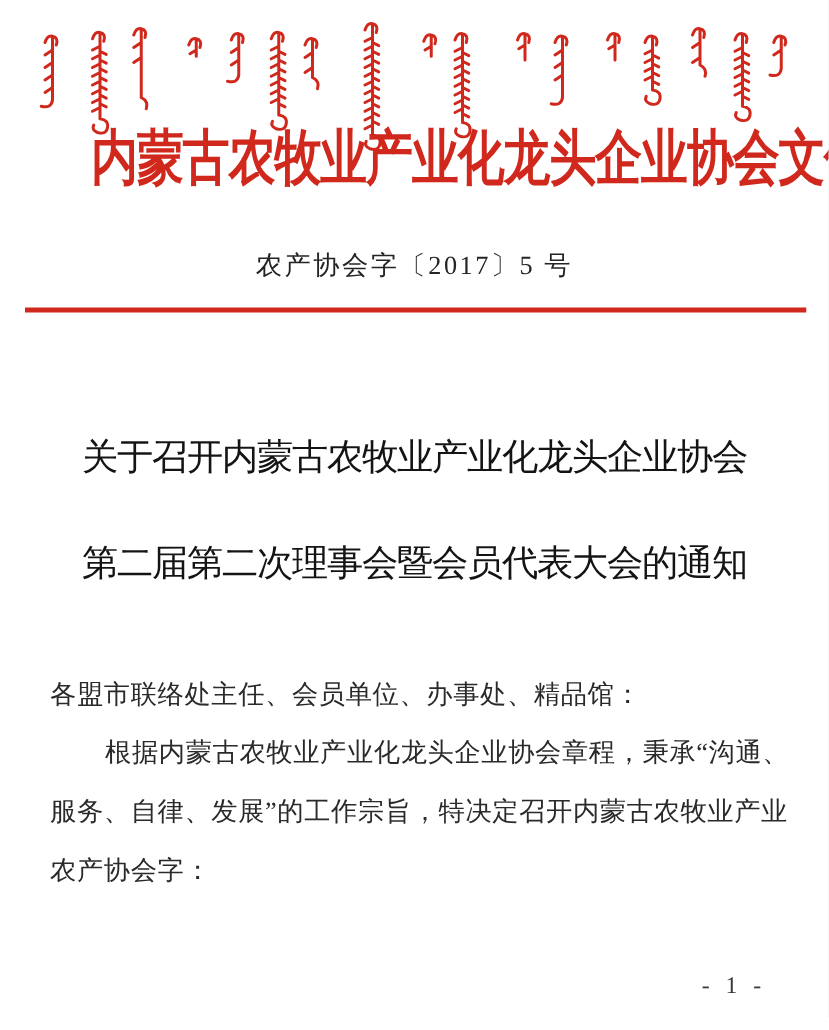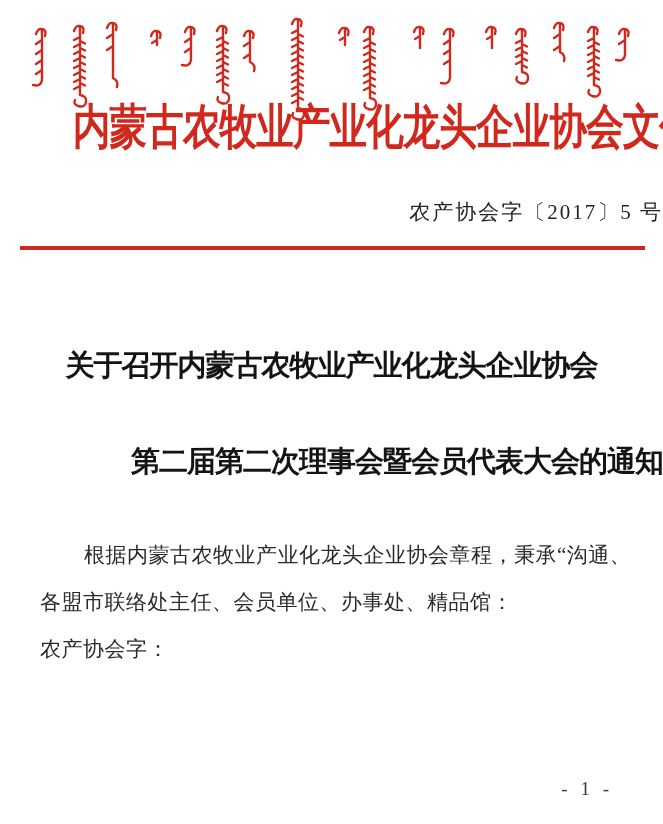--- a/index.html
+++ b/index.html
@@ -20,36 +20,36 @@
     text-align:center;
     font-size:48px;font-weight:bold;line-height:66px;
     color:var(--red);
     white-space:nowrap;
     transform:scaleX(0.78);
     transform-origin:50% 50%;
     letter-spacing:-1px;
   }
   .doc-number{
     position:absolute;top:197px;left:0;width:663px;
-    text-align:right;
+    text-align:center;
     font-size:21px;line-height:30px;color:#242424;
     letter-spacing:2px;
   }
   .red-rule{
     position:absolute;top:246px;left:20px;width:625px;height:4px;
     background:var(--red);
   }
   .notice-title{
     position:absolute;left:0;width:663px;
     text-align:center;
-    font-size:29px;font-weight:bold;color:#141414;
+    font-size:29px;font-weight:normal;color:#141414;
     white-space:nowrap;letter-spacing:-1px;
   }
   .notice-title.l1{top:346px;}
-  .notice-title.l2{top:442px;text-align:right;}
+  .notice-title.l2{top:431px;}
   .body-block{
     position:absolute;top:532px;left:40px;width:600px;
     font-size:21px;color:#2a2a2a;
   }
   .body-line{
     height:47px;line-height:47px;white-space:nowrap;
     letter-spacing:0.5px;
   }
   .indent{text-indent:44px;}
   .page-number{
@@ -88,20 +88,21 @@
 
   <div class="doc-number">农产协会字〔2017〕5 号</div>
 
   <div class="red-rule"></div>
 
   <div class="notice-title l1">关于召开内蒙古农牧业产业化龙头企业协会</div>
 
   <div class="notice-title l2">第二届第二次理事会暨会员代表大会的通知</div>
 
   <div class="body-block">
+    <div class="body-line">各盟市联络处主任、会员单位、办事处、精品馆：</div>
     <div class="body-line indent">根据内蒙古农牧业产业化龙头企业协会章程，秉承“沟通、</div>
-    <div class="body-line">各盟市联络处主任、会员单位、办事处、精品馆：</div>
+    <div class="body-line">服务、自律、发展”的工作宗旨，特决定召开内蒙古农牧业产业</div>
     <div class="body-line">农产协会字：</div>
   </div>
 
   <div class="page-number">- 1 -</div>
 
 </div>
 
 </body></html>

